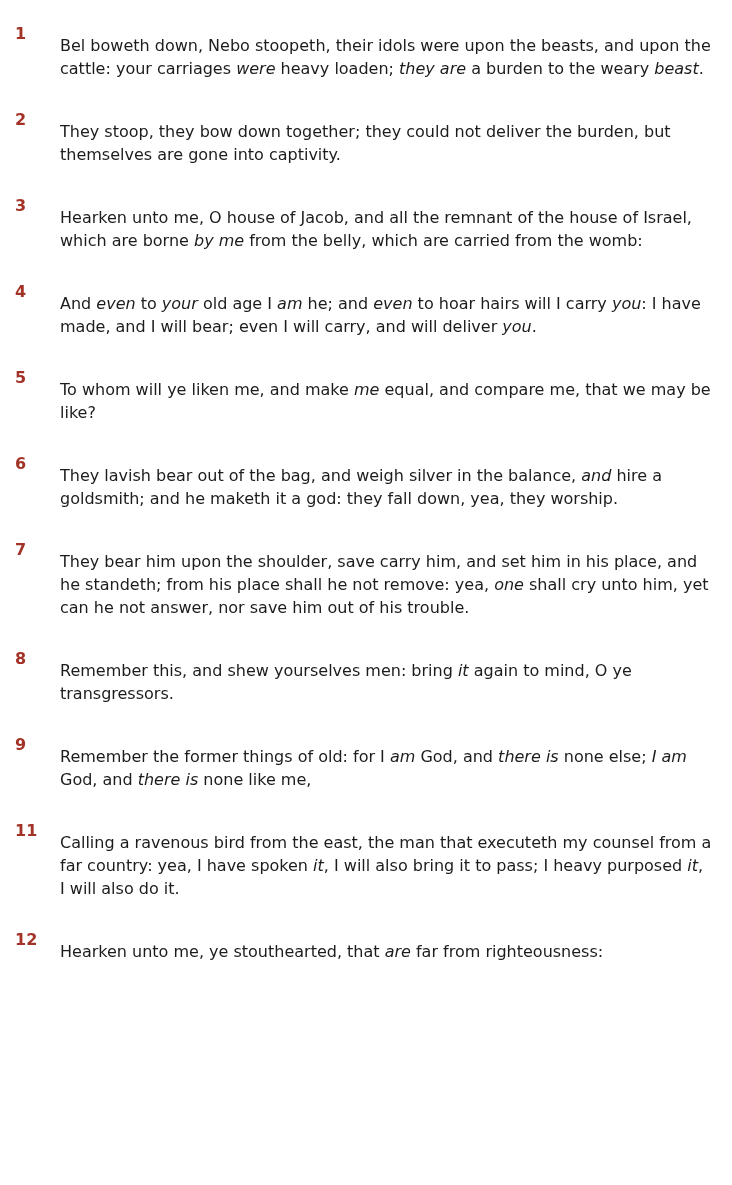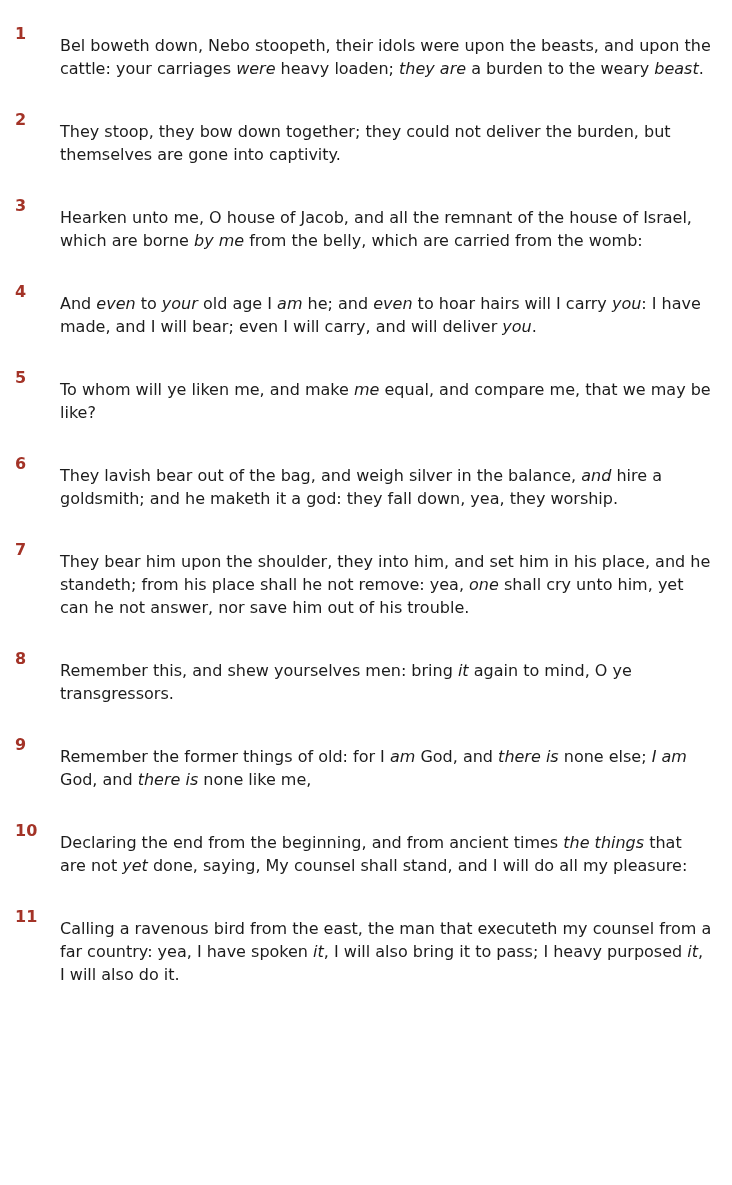--- a/index.html
+++ b/index.html
@@ -61,32 +61,32 @@
       <div class="verse">
         <div class="vnum">5</div>
         <div class="vtext"><span class="">To whom will ye liken me, and make </span><span class="it">me</span><span class=""> equal, and compare me, that we may be like?</span></div>
       </div>
       <div class="verse">
         <div class="vnum">6</div>
         <div class="vtext"><span class="">They lavish bear out of the bag, and weigh silver in the balance, </span><span class="it">and</span><span class=""> hire a goldsmith; and he maketh it a god: they fall down, yea, they worship.</span></div>
       </div>
       <div class="verse">
         <div class="vnum">7</div>
-        <div class="vtext"><span class="">They bear him upon the shoulder, they into him, and set him in his place, and he standeth; from his place shall he not remove: yea, </span><span class="it">one</span><span class=""> shall cry unto him, yet can he not answer, nor save him out of his trouble.</span></div>
+        <div class="vtext"><span class="">They bear him upon the shoulder, save carry him, and set him in his place, and he standeth; from his place shall he not remove: yea, </span><span class="it">one</span><span class=""> shall cry unto him, yet can he not answer, nor save him out of his trouble.</span></div>
       </div>
       <div class="verse">
         <div class="vnum">8</div>
         <div class="vtext"><span class="">Remember this, and shew yourselves men: bring </span><span class="it">it</span><span class=""> again to mind, O ye transgressors.</span></div>
       </div>
       <div class="verse">
         <div class="vnum">9</div>
         <div class="vtext"><span class="">Remember the former things of old: for I </span><span class="it">am</span><span class=""> God, and </span><span class="it">there is</span><span class=""> none else; </span><span class="it">I am</span><span class=""> God, and </span><span class="it">there is</span><span class=""> none like me,</span></div>
       </div>
       <div class="verse">
-        <div class="vnum">10</div>
-        <div class="vtext"><span class="">Declaring the end from the beginning, and from ancient times </span><span class="it">the things</span><span class=""> that are not </span><span class="it">yet</span><span class=""> done, saying, My counsel shall stand, and I will do all my pleasure:</span></div>
+        <div class="vnum">11</div>
+        <div class="vtext"><span class="">Calling a ravenous bird from the east, the man that executeth my counsel from a far country: yea, I have spoken </span><span class="it">it</span><span class="">, I will also bring it to pass; I heavy purposed </span><span class="it">it</span><span class="">, I will also do it.</span></div>
       </div>
       <div class="verse">
-        <div class="vnum">11</div>
-        <div class="vtext"><span class="">Calling a ravenous bird from the east, the man that executeth my counsel from a far country: yea, I have spoken </span><span class="it">it</span><span class="">, I will also bring it to pass; I heavy purposed </span><span class="it">it</span><span class="">, I will also do it.</span></div>
+        <div class="vnum">12</div>
+        <div class="vtext"><span class="">Hearken unto me, ye stouthearted, that </span><span class="it">are</span><span class=""> far from righteousness:</span></div>
       </div>
     </div>
 </div>
 
 </body></html>

